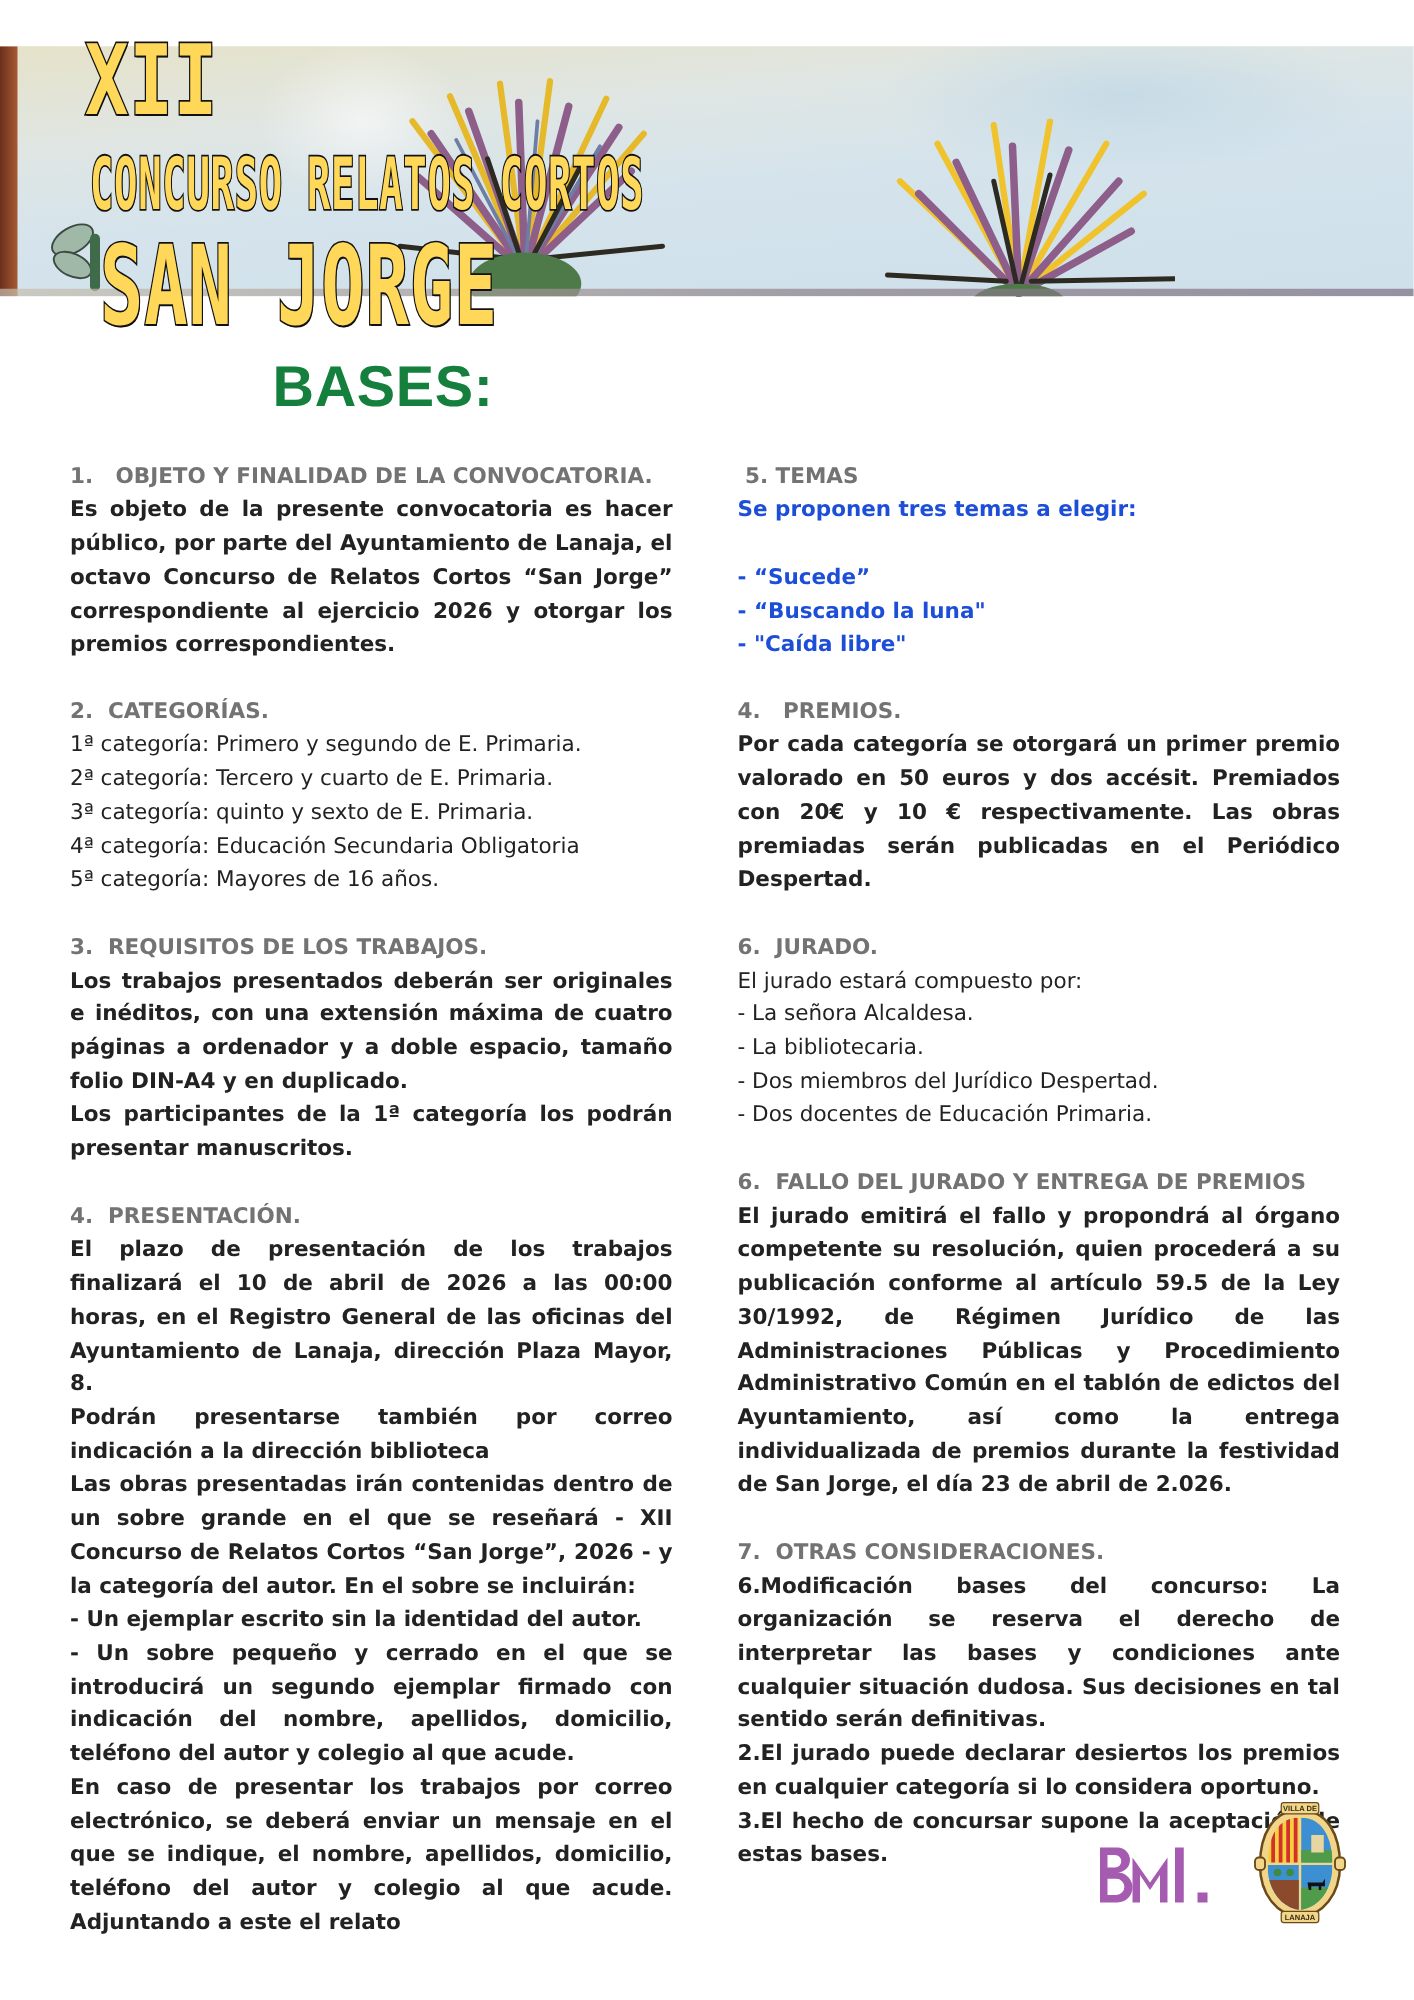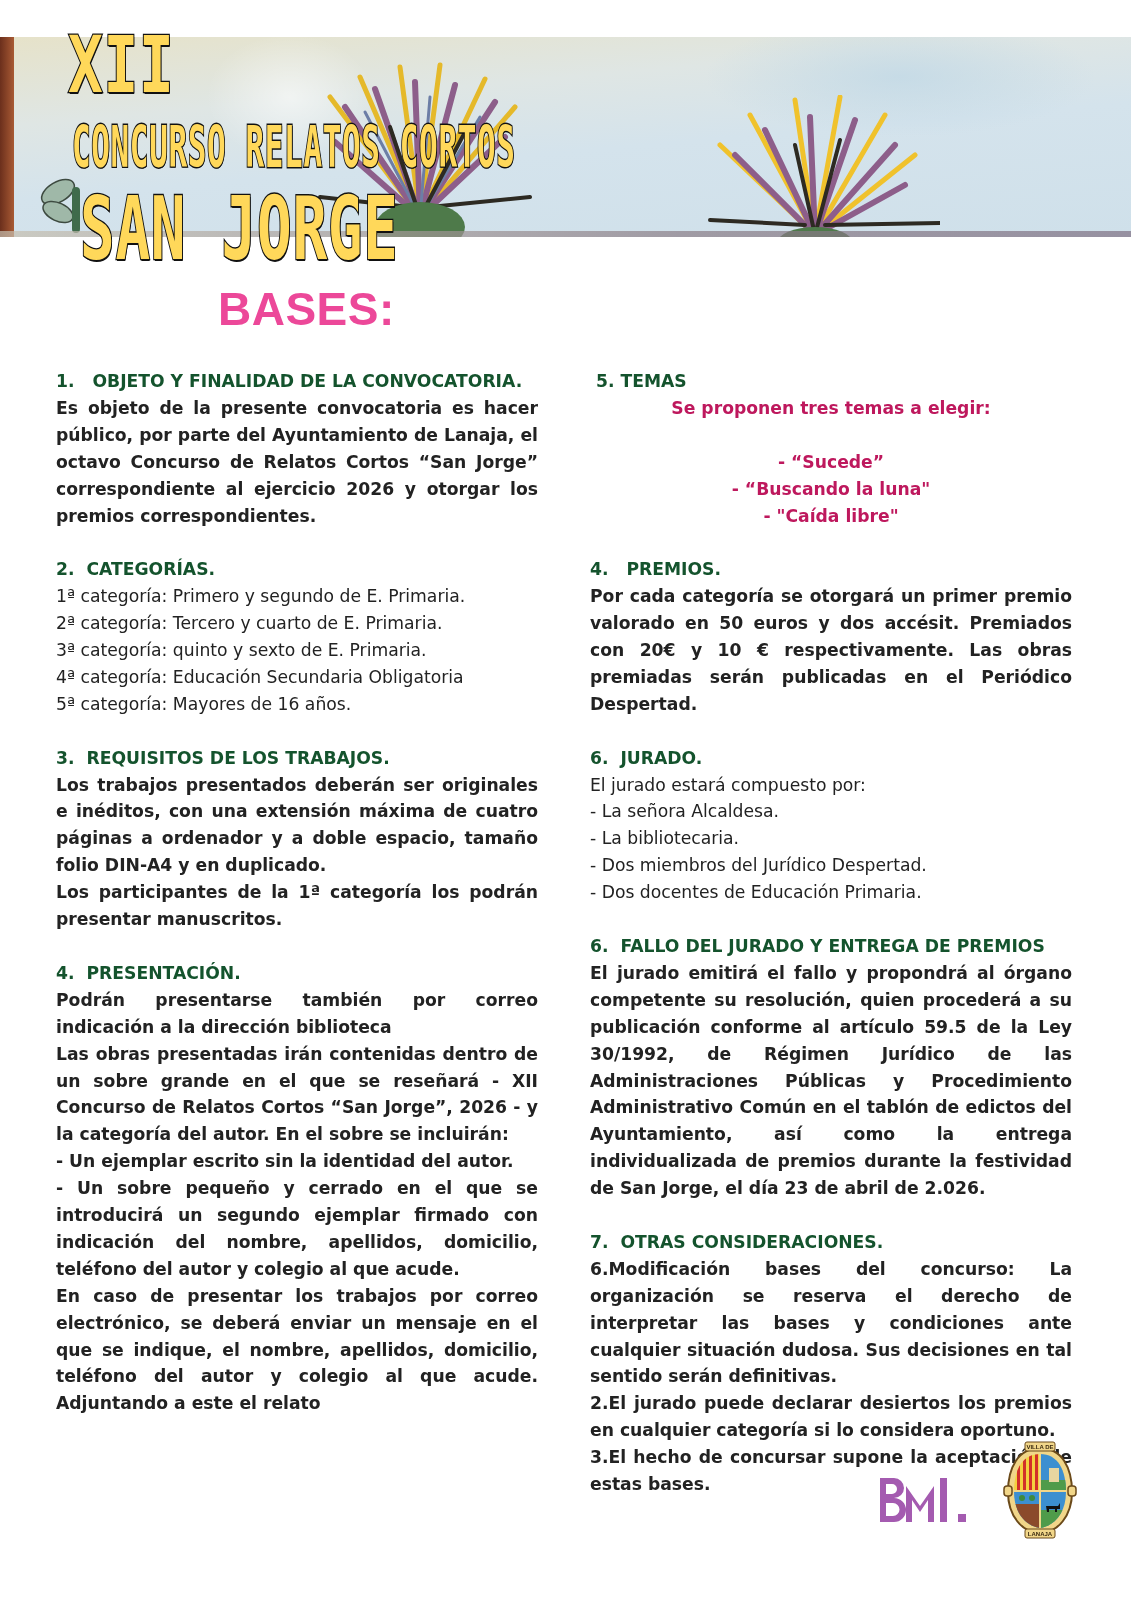--- a/index.html
+++ b/index.html
@@ -37,36 +37,36 @@
       transform-origin: left top;
       white-space: nowrap;
     }
     .title-xii { left: 68px; top: 20px; font-size: 74px; transform: scaleX(0.78) scaleY(1.05); }
     .title-concurso { left: 72px; top: 114px; font-size: 50px; transform: scaleX(0.62) scaleY(1.15); }
     .title-sanjorge { left: 80px; top: 178px; font-size: 80px; transform: scaleX(0.72) scaleY(1.1); }
 
     .bases-heading {
       position: absolute; left: 218px; top: 282px;
       font-family: "Liberation Sans", sans-serif; font-weight: bold;
-      font-size: 46px; color: #ec4899; letter-spacing: 0.5px;
+      font-size: 46px; color: #15803d; letter-spacing: 0.5px;
     }
 
     
     .col {
       position: absolute; top: 368px;
       font-family: "DejaVu Sans", sans-serif; font-size: 17.2px; line-height: 26.9px;
       color: #222;
     }
     .col-left { left: 56px; width: 482px; }
     .col-right { left: 590px; width: 482px; }
     .section { margin-bottom: 26.9px; }
-    .sec-title { font-weight: bold; color: #14532d; white-space: pre; }
+    .sec-title { font-weight: bold; color: #737373; white-space: pre; }
     .just { text-align: justify; font-weight: bold; }
     .line { display: block; }
-    .bold { font-weight: bold; color: #be185d; text-align: center; }
+    .bold { font-weight: bold; color: #1d4ed8; }
     .blank { height: 26.9px; }
 
     
     .logo-eml { position: absolute; left: 878px; top: 1476px; width: 92px; height: 48px; }
     .logo-shield { position: absolute; left: 1000px; top: 1440px; width: 80px; height: 100px; }
   </style>
 </head>
 <body>
 
 <div class="banner">
@@ -167,20 +167,21 @@
   </div>
 
   <div class="section">
     <div class="sec-title">3.  REQUISITOS DE LOS TRABAJOS.</div>
     <p class="just">Los trabajos presentados deberán ser originales e inéditos, con una extensión máxima de cuatro páginas a ordenador y a doble espacio, tamaño folio DIN-A4 y en duplicado.</p>
     <p class="just">Los participantes de la 1ª categoría los podrán presentar manuscritos.</p>
   </div>
 
   <div class="section">
     <div class="sec-title">4.  PRESENTACIÓN.</div>
+    <p class="just">El plazo de presentación de los trabajos finalizará  el 10 de abril de 2026 a las 00:00 horas, en el Registro General de las oficinas del Ayuntamiento de Lanaja, dirección Plaza Mayor, 8.</p>
     <p class="just">Podrán presentarse también por correo indicación a la dirección biblioteca</p>
     <p class="just">Las obras presentadas irán contenidas dentro de un sobre grande en el que se reseñará - XII Concurso de Relatos Cortos “San Jorge”,  2026 -  y la categoría del autor. En el sobre se incluirán:</p>
     <p class="just">- Un ejemplar escrito sin la identidad del autor.</p>
     <p class="just">- Un sobre pequeño y cerrado en el que se introducirá un segundo ejemplar firmado con indicación del nombre, apellidos, domicilio, teléfono del autor y colegio al que acude.</p>
     <p class="just">En caso de presentar los trabajos por correo electrónico, se deberá enviar un mensaje en el que se indique, el nombre, apellidos, domicilio, teléfono del autor y colegio al que acude. Adjuntando a este el relato</p>
   </div>
 </div>
 
 <div class="col col-right">
   <div class="section">

